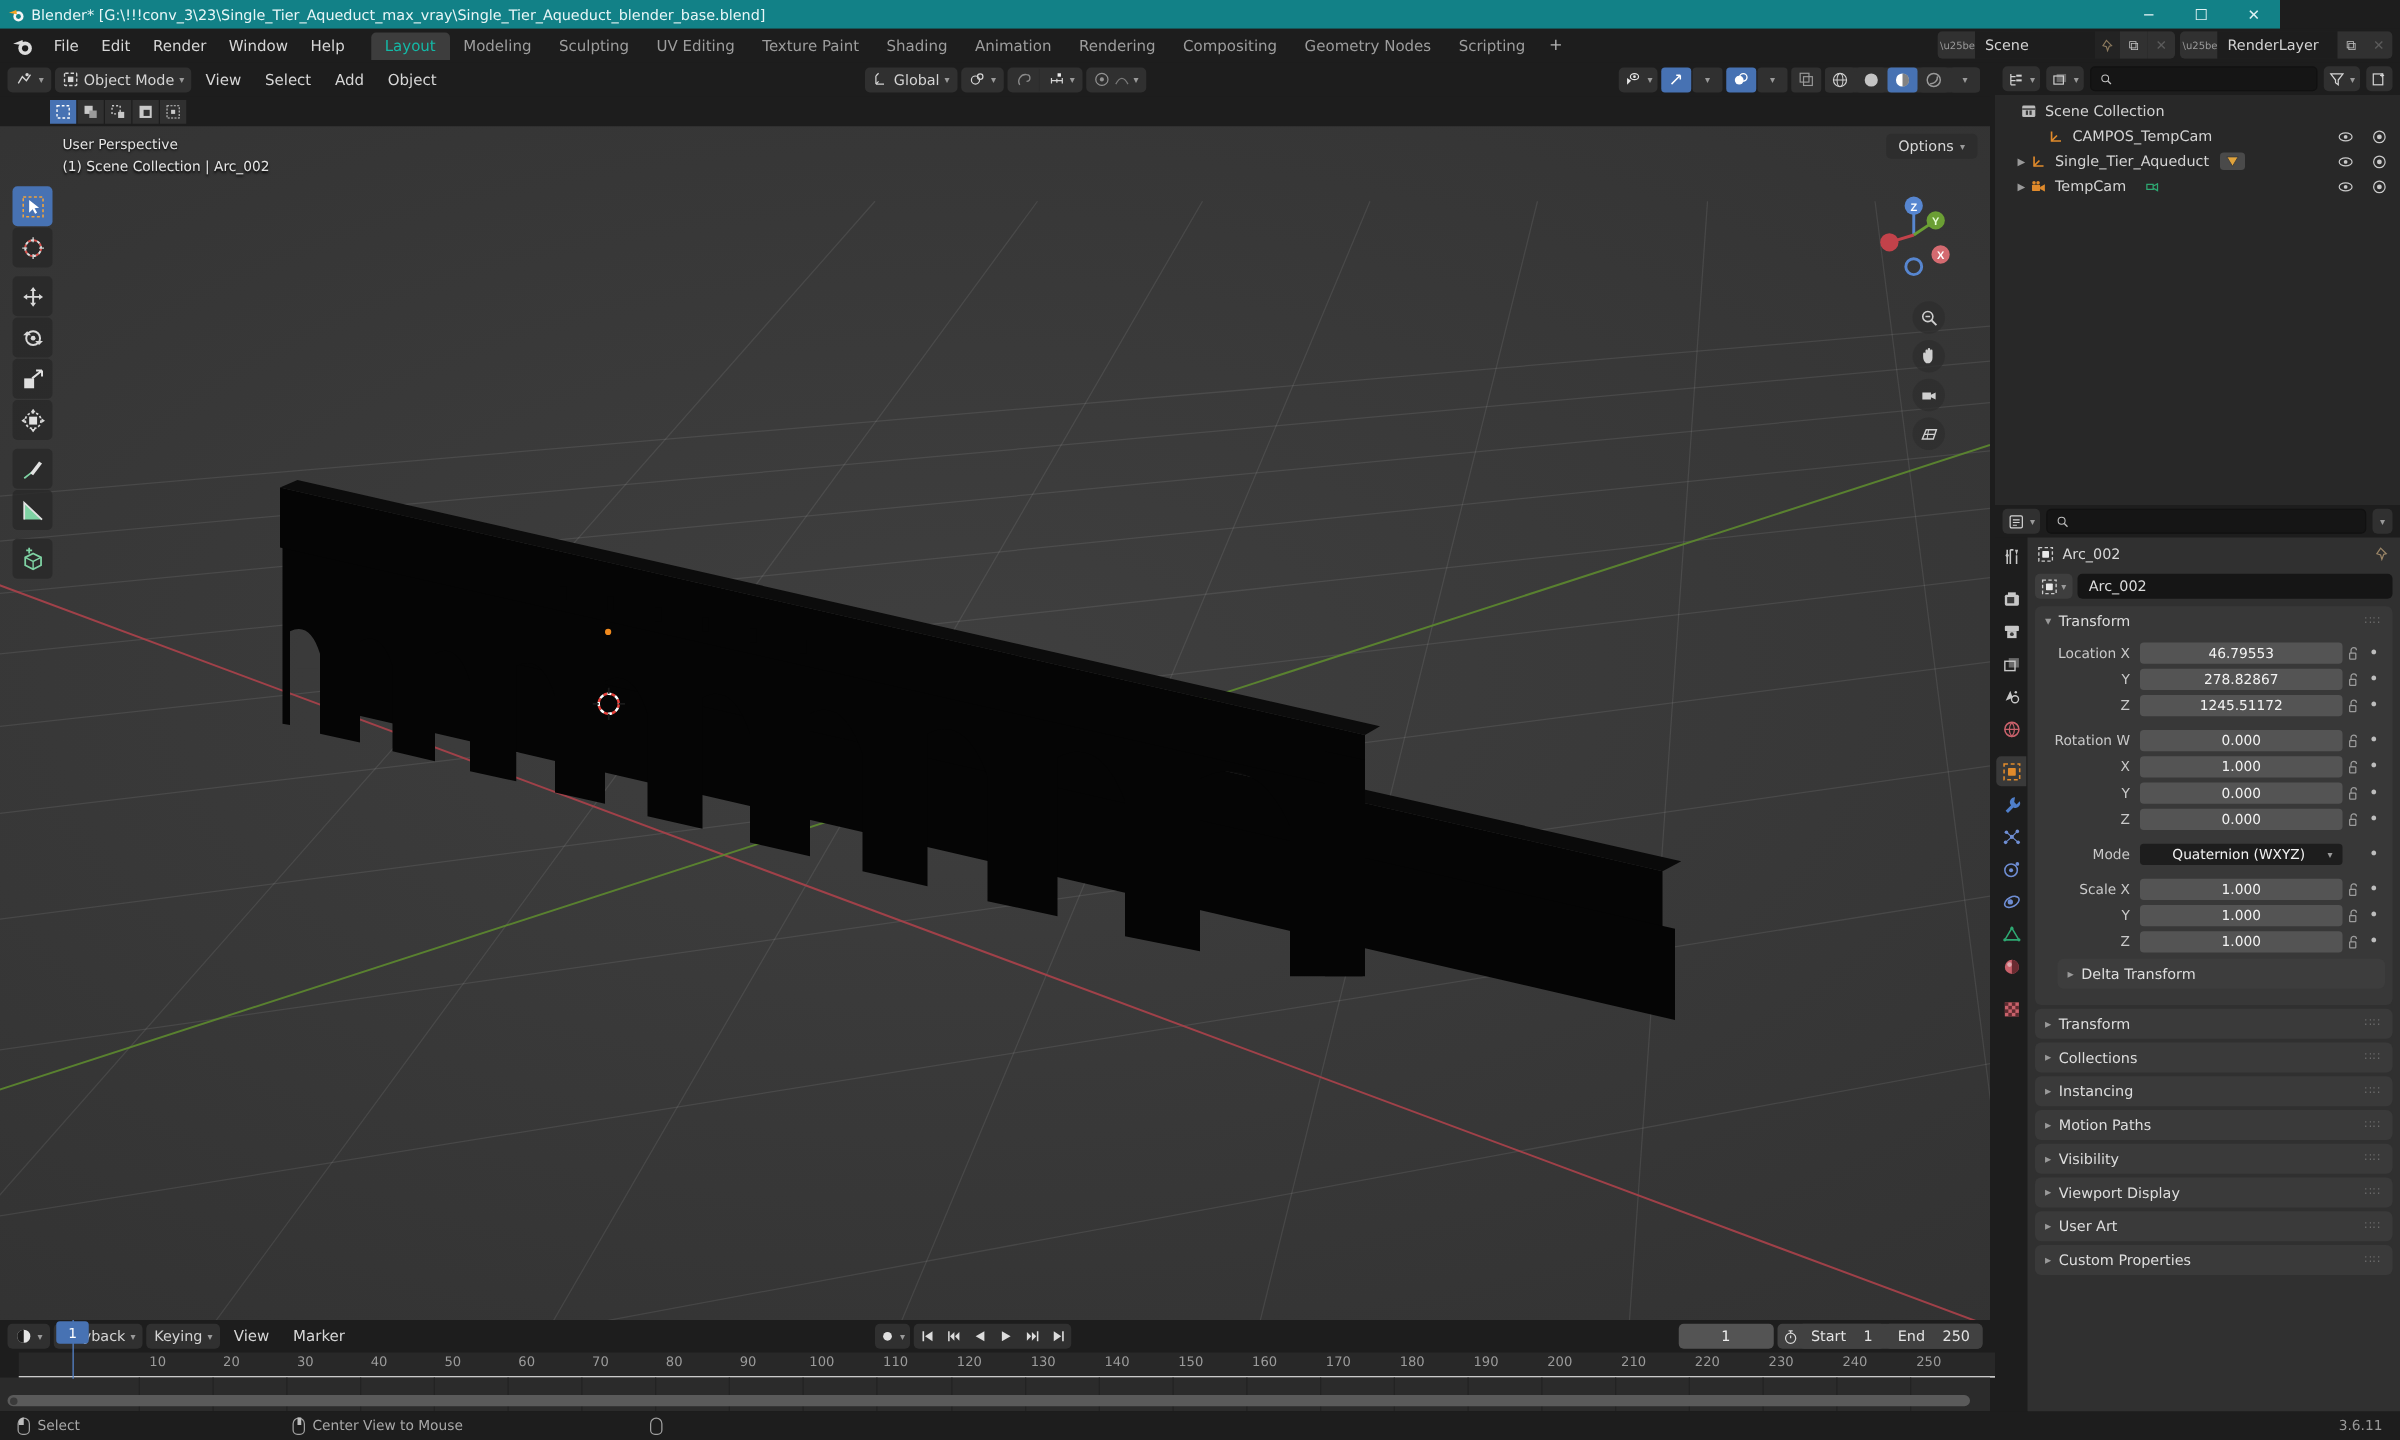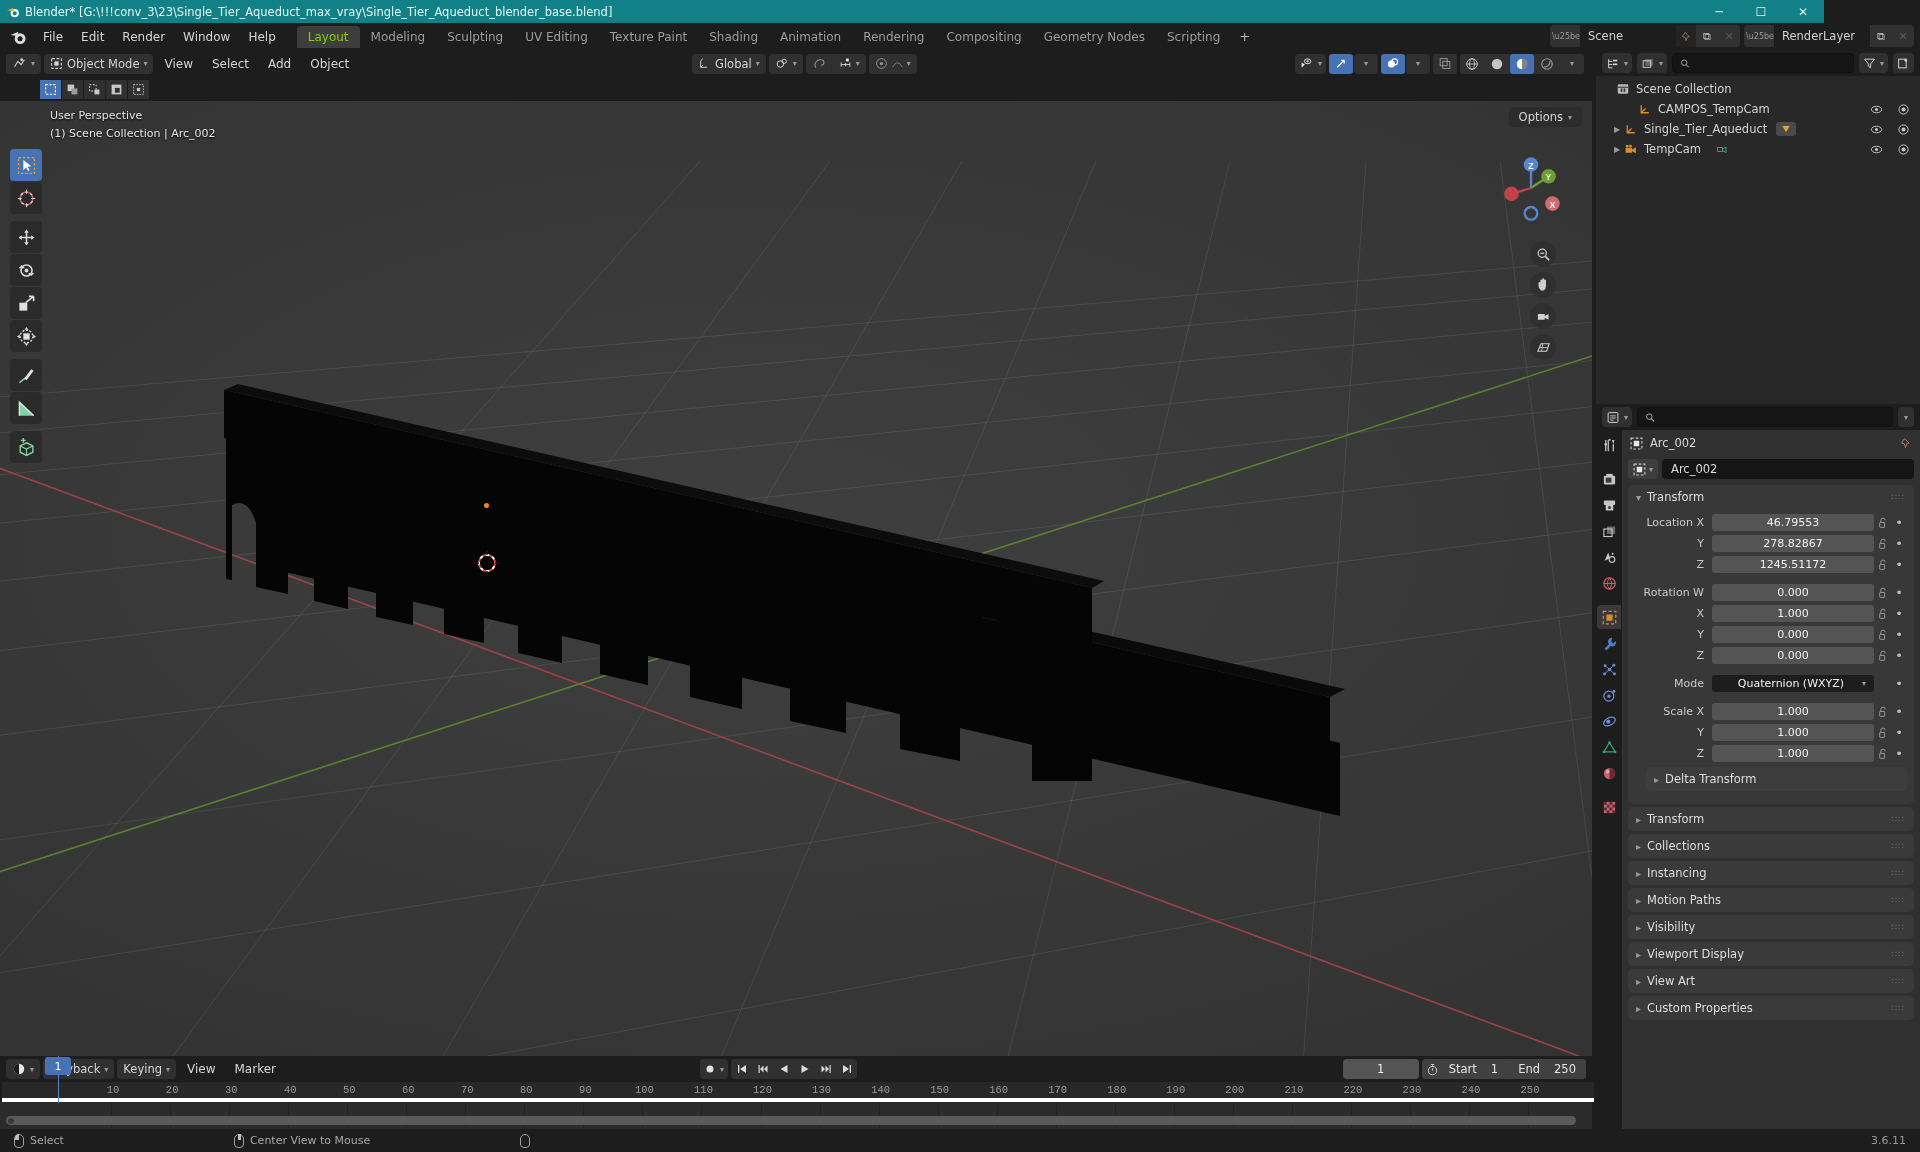--- a/index.html
+++ b/index.html
@@ -25,21 +25,21 @@
 
   
   #topbar {
     position:absolute; left:0; top:23px; width:1920px; height:27px;
     background:#1d1d1d; display:flex; align-items:center; font-size:12px;
   }
   #topbar .blendericon { width:20px; height:20px; margin:0 6px 0 8px; }
   .menu-item { padding:3px 9px; color:#d6d6d6; font-size:12px; border-radius:3px; }
   .ws-sep { width:12px; }
   .ws-tab { padding:4px 11px; color:#9d9d9d; font-size:12px; border-radius:4px 4px 0 0; }
-  .ws-tab.active { background:#3d3d3d; color:#84cc16; }
+  .ws-tab.active { background:#3d3d3d; color:#14b8a6; }
   .ws-plus { padding:3px 8px; color:#b4b4b4; font-size:13px; }
 
   #topbar-right { position:absolute; right:6px; top:2px; display:flex; align-items:center; gap:4px; }
   .id-block { display:flex; align-items:center; height:22px; background:#232323; border-radius:4px; overflow:hidden; }
   .id-icon { width:30px; height:22px; background:#313131; display:flex; align-items:center; justify-content:center; gap:2px; }
   .id-name { min-width:96px; height:22px; background:#1d1d1d; color:#d2d2d2;
      font-size:11.5px; display:flex; align-items:center; padding:0 8px; }
   .id-btn { width:22px; height:22px; background:#313131; display:flex; align-items:center; justify-content:center;
      color:#c2c2c2; font-size:11px; }
   .id-btn.dim { color:#5b5b5b; }
@@ -100,22 +100,22 @@
      display:flex; align-items:center; padding-left:6px; gap:3px; }
   #tl-center { position:absolute; left:700px; top:3px; display:flex; align-items:center; gap:3px; }
   #tl-right { position:absolute; right:6px; top:3px; display:flex; align-items:center; gap:3px; }
   .num-field { height:20px; min-width:58px; background:#545454; border-radius:4px; color:#f0f0f0;
      font-size:11.5px; display:flex; align-items:center; justify-content:center; }
   .se-field { height:20px; background:#414141; border-radius:4px; color:#e4e4e4; font-size:11.5px;
      display:flex; align-items:center; gap:14px; padding:0 10px; }
   .pb-btn { width:21px; height:20px; display:flex; align-items:center; justify-content:center; color:#d8d8d8; }
   #pb-group { display:flex; background:#303030; border-radius:4px; overflow:hidden; }
 
-  #tl-ruler { position:absolute; left:2px; top:26px; width:1592px; height:20px;
-     background:#282828; border-bottom:4px solid #ffffff;font-family:Liberation Mono, monospace; }
+  #tl-ruler { position:absolute; left:15px; top:26px; width:1592px; height:20px;
+     background:#282828; border-bottom:1px solid #ffffff; }
   #tl-body { position:absolute; left:0; top:46px; width:1592px; height:27px; background:#2b2b2b; }
   .tick { position:absolute; top:2px; font-size:10.5px; color:#9b9b9b; transform:translateX(-50%); }
   .gridline { position:absolute; top:0; width:1px; height:27px; background:#232323; }
   #playhead { position:absolute; top:0; width:1px; height:47px; background:#5786d0; z-index:4; }
   #playhead-lbl { position:absolute; top:1px; height:18px; background:#4772b3; color:#fff;
      font-size:11px; border-radius:3px; display:flex; align-items:center; justify-content:center;
      min-width:26px; transform:translateX(-50%); z-index:5; }
   #tl-scroll { position:absolute; left:6px; bottom:4px; width:1570px; height:9px;
      background:#5a5a5a; border-radius:5px; }
   #tl-scroll::before{ content:''; position:absolute; left:2px; top:1.5px; width:6px; height:6px;
@@ -1288,21 +1288,21 @@
     <div class="panel closed">
       <div class="panel-head">
         <span class="chev" style="font-size:10px">▸</span>
         <span>Viewport Display</span>
         <span class="grip">∷∷</span>
       </div>
     </div>
     <div class="panel closed">
       <div class="panel-head">
         <span class="chev" style="font-size:10px">▸</span>
-        <span>View Art</span>
+        <span>User Art</span>
         <span class="grip">∷∷</span>
       </div>
     </div>
     <div class="panel closed">
       <div class="panel-head">
         <span class="chev" style="font-size:10px">▸</span>
         <span>Custom Properties</span>
         <span class="grip">∷∷</span>
       </div>
     </div>

